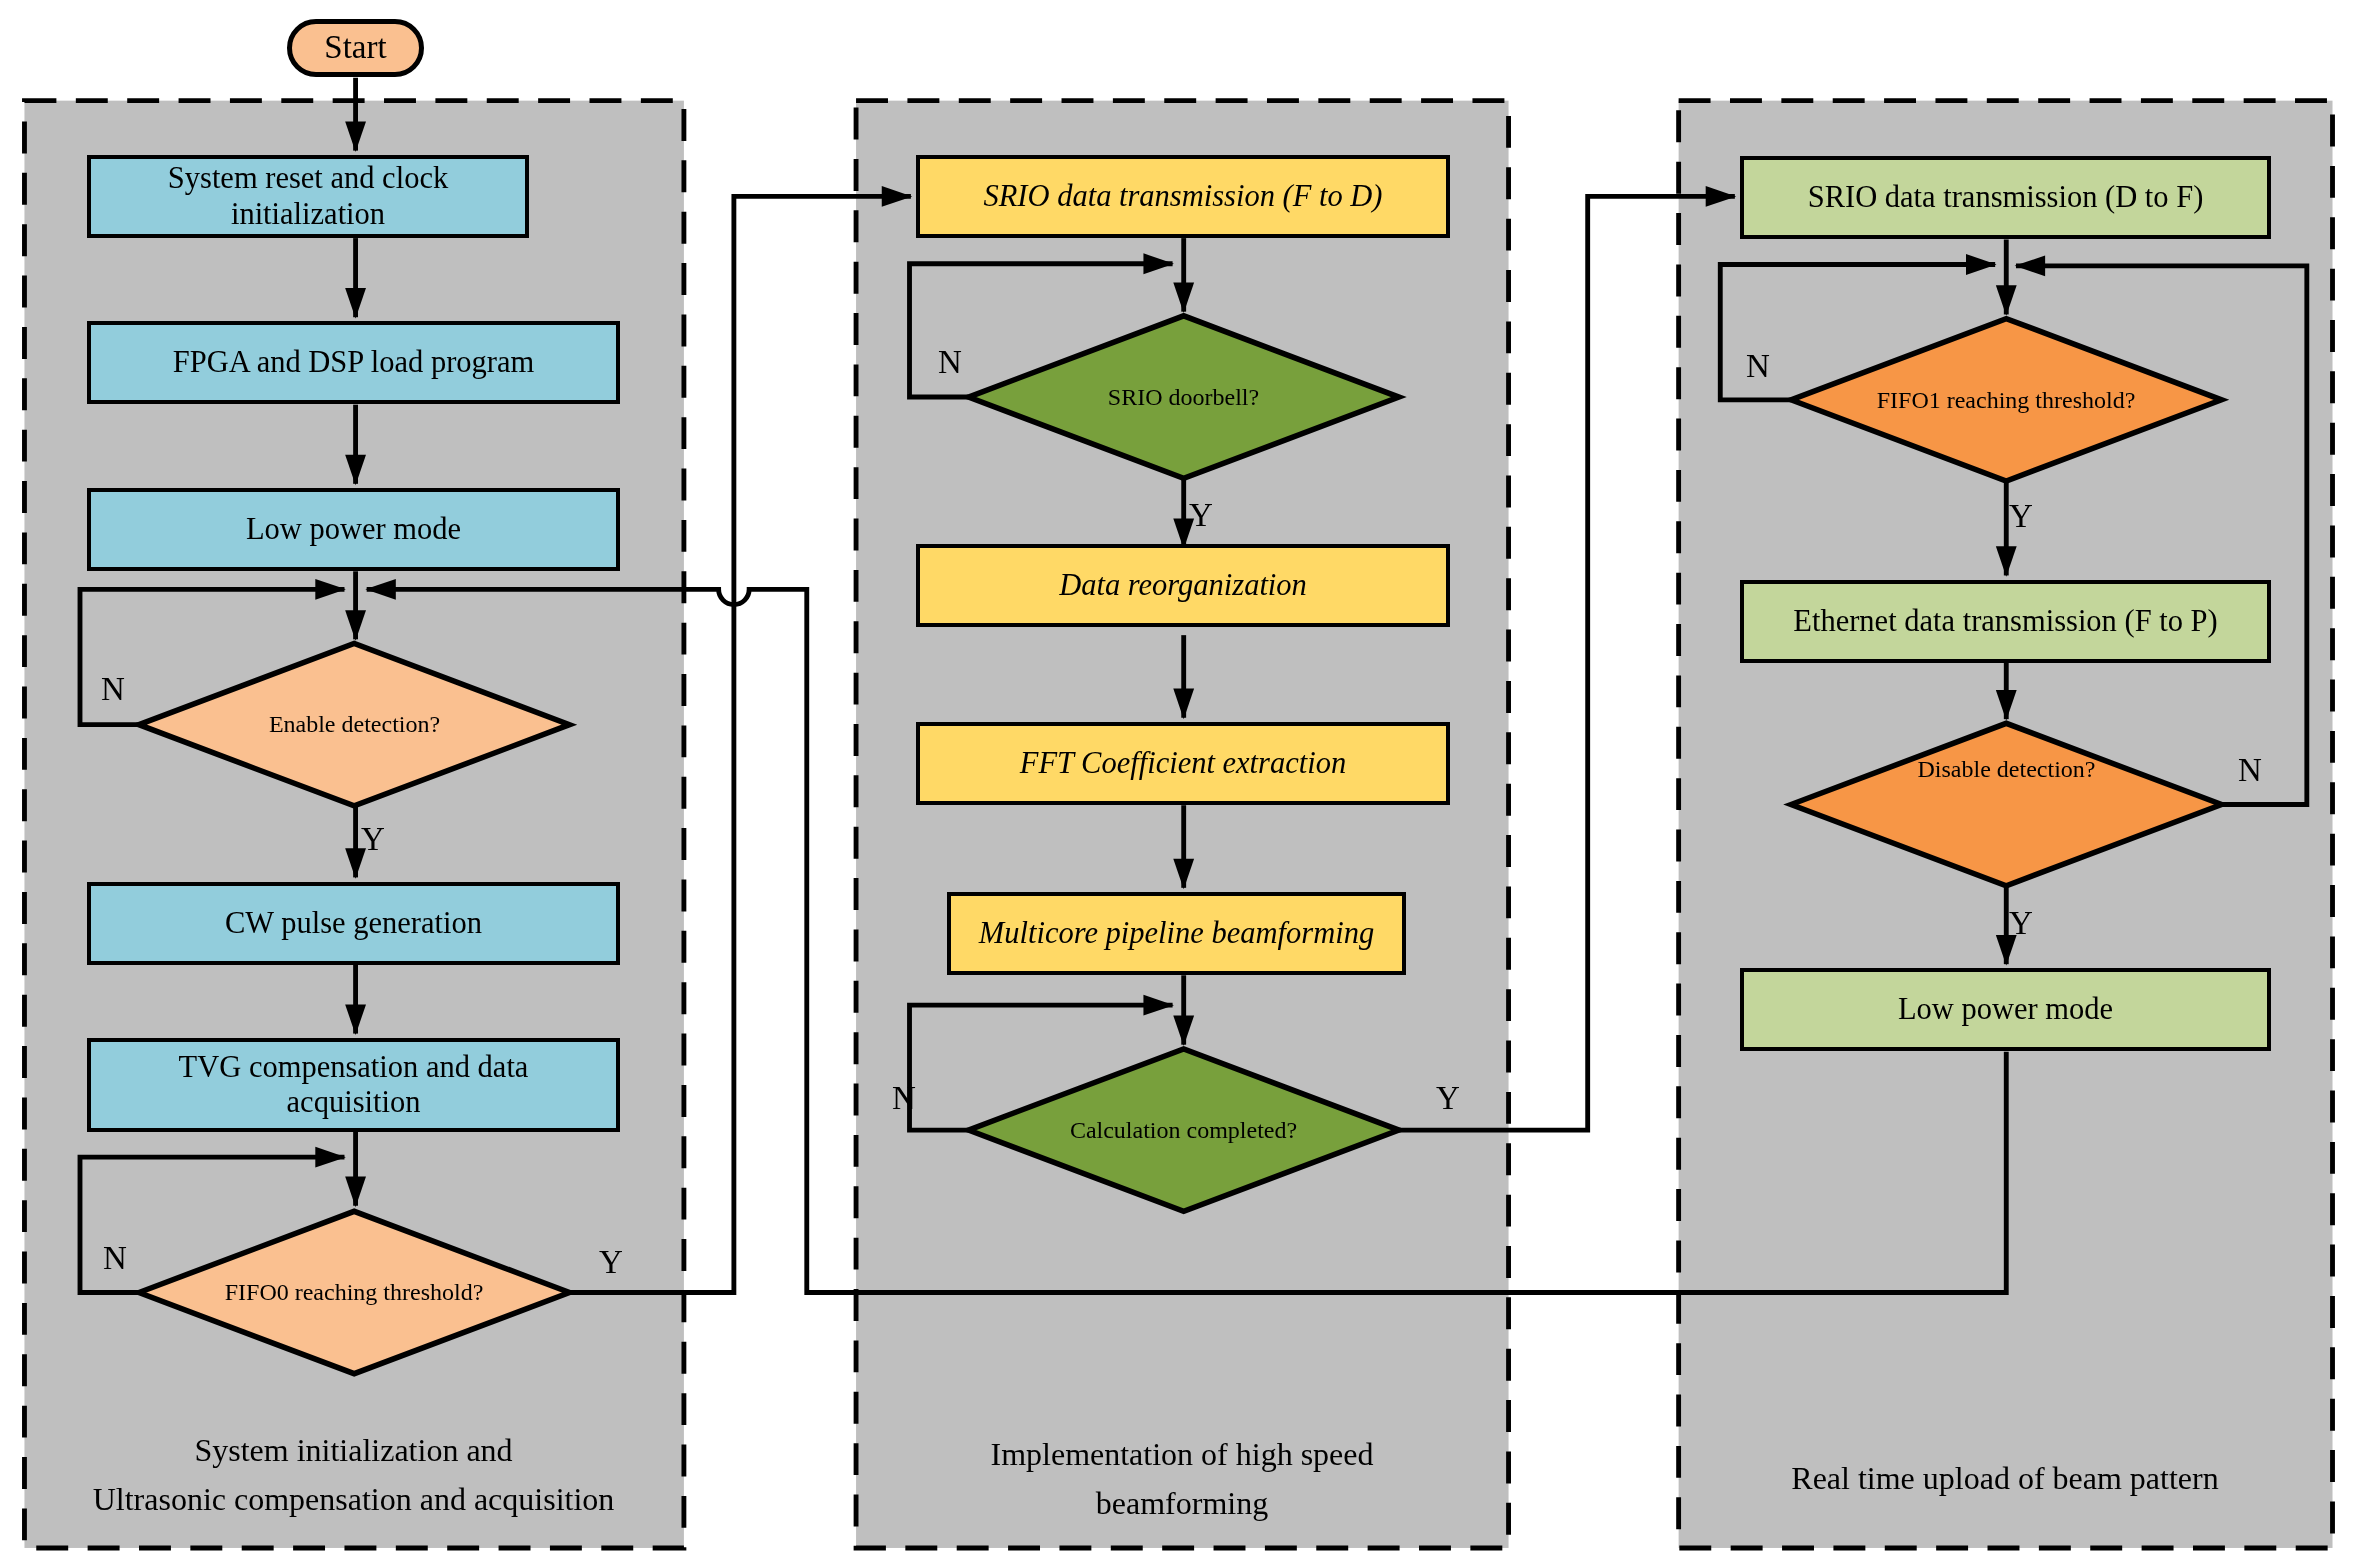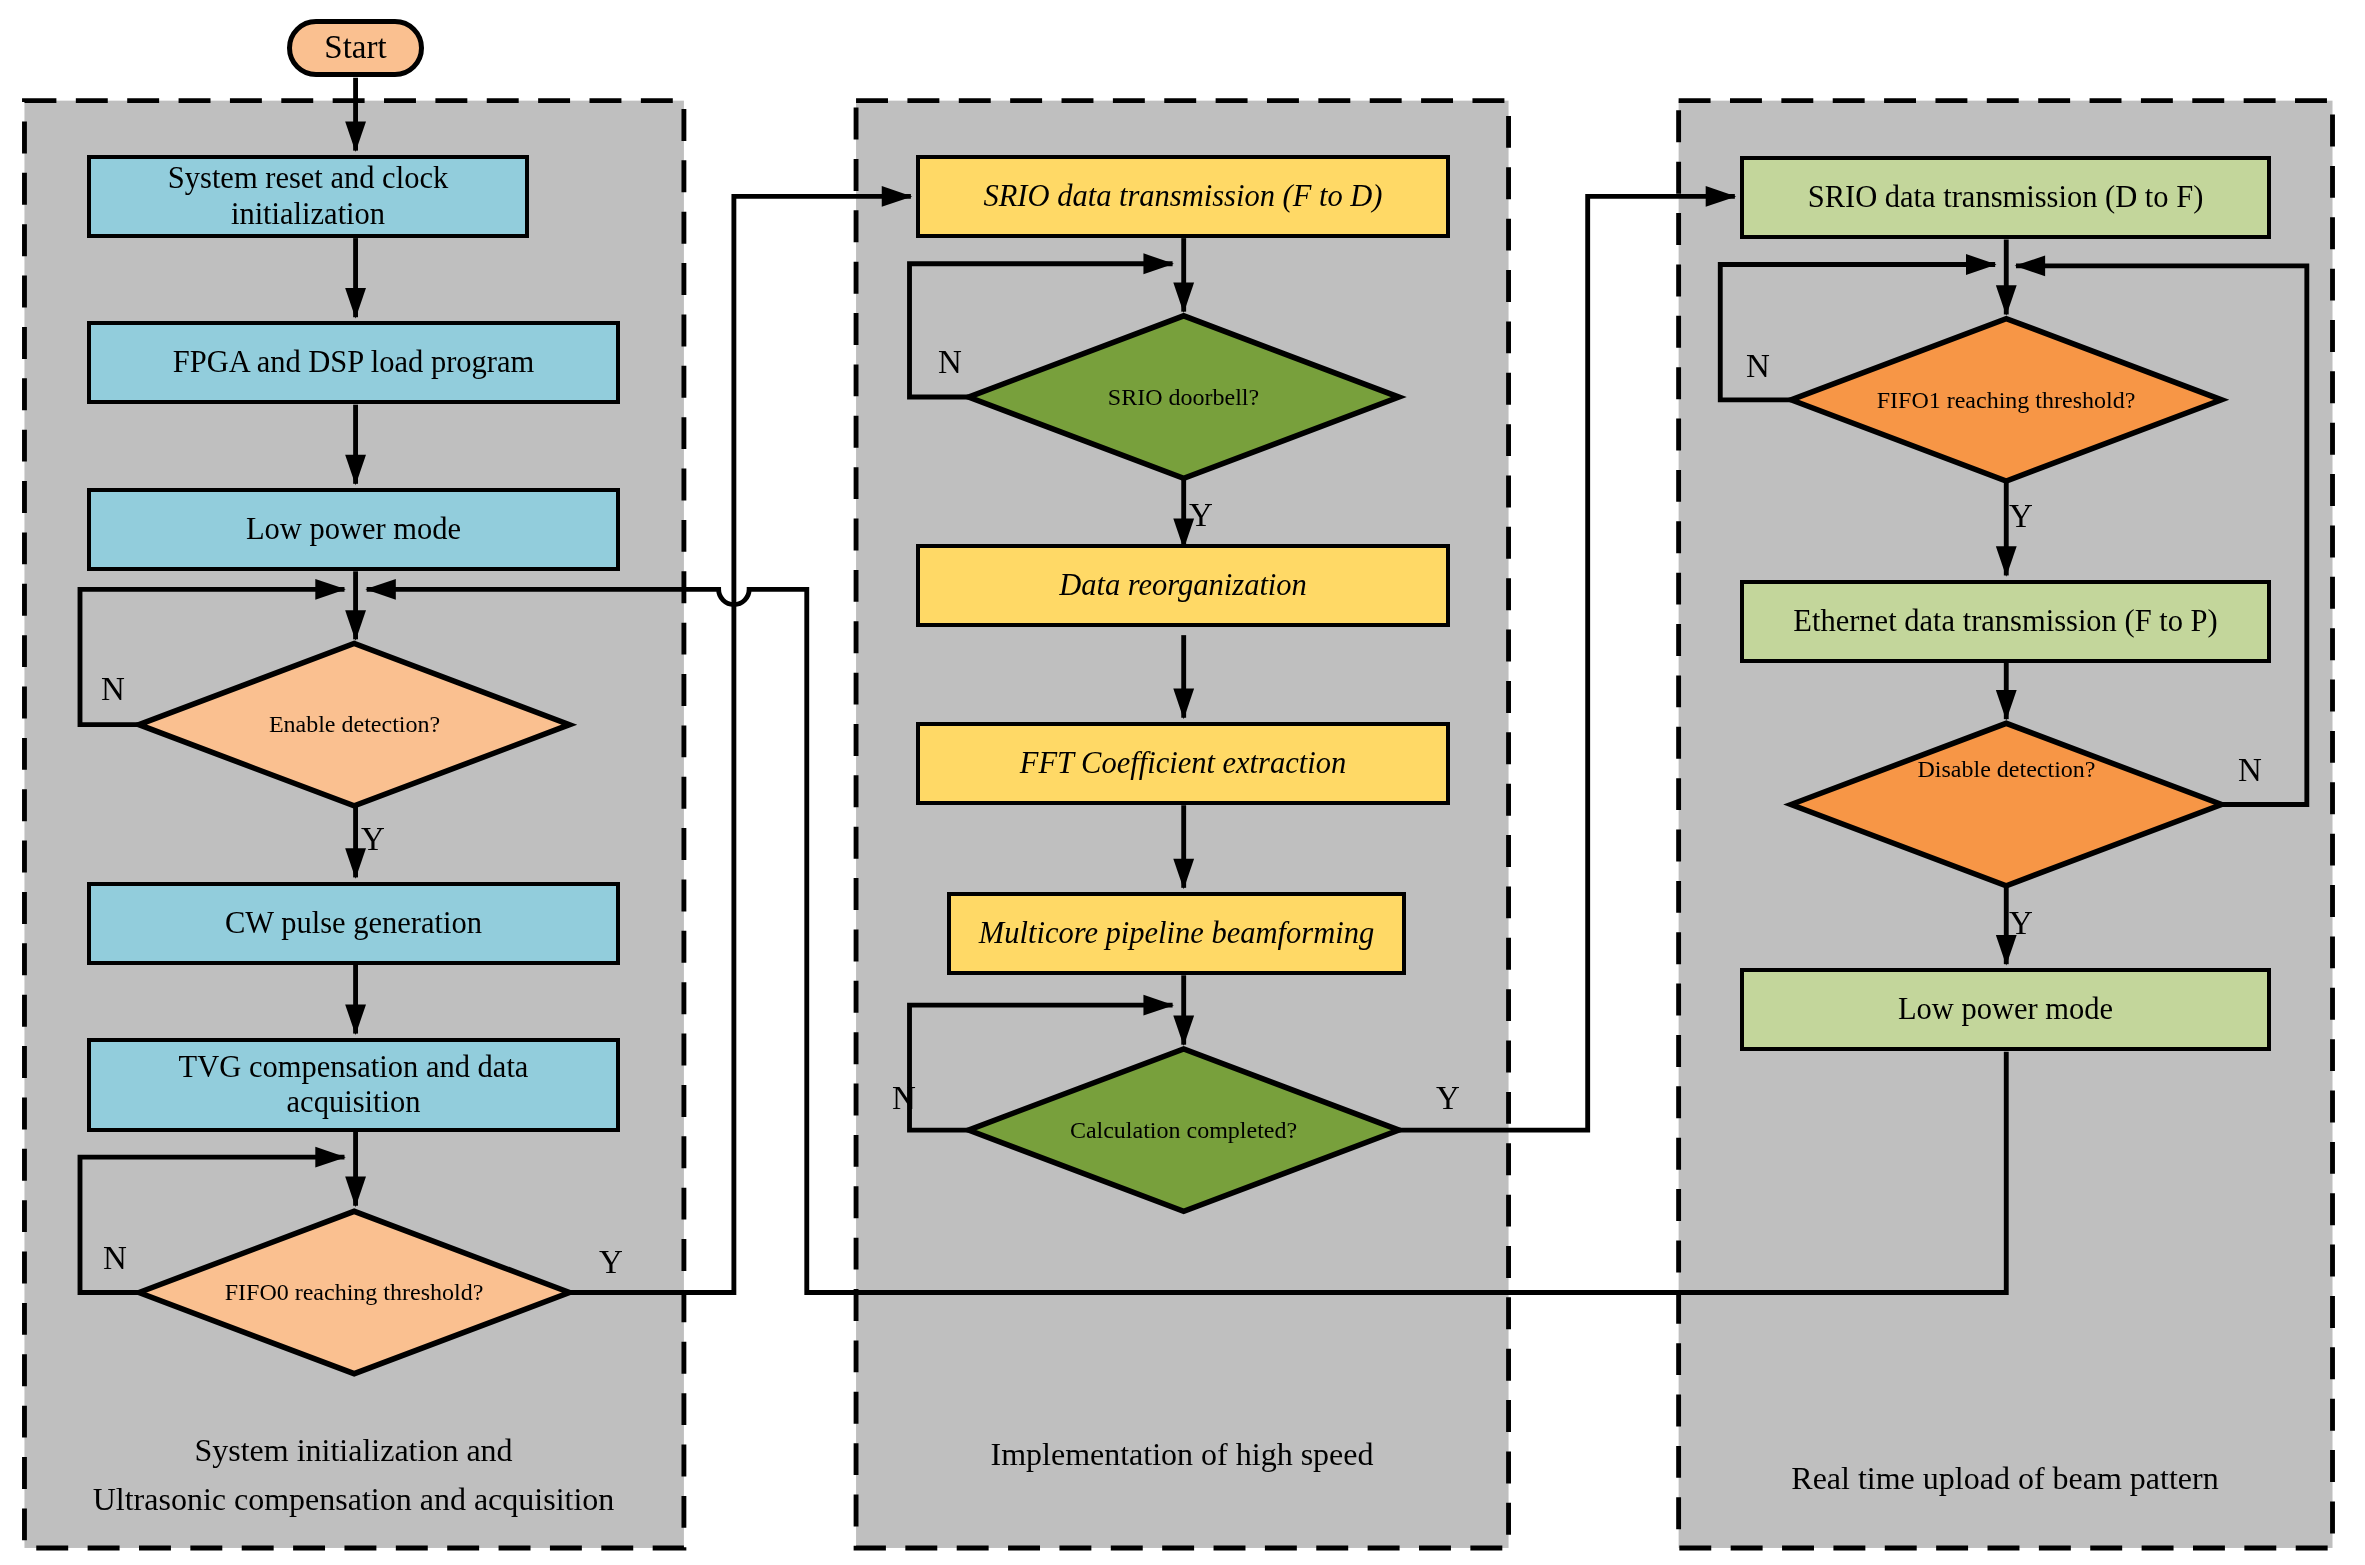--- a/index.html
+++ b/index.html
@@ -137,19 +137,20 @@
   <span class="elabel" style="left:2021px;top:516px;">Y</span>
   <span class="elabel" style="left:2250px;top:770px;">N</span>
   <span class="elabel" style="left:2021px;top:923px;">Y</span>
 
   <div class="caption" style="left:24px;top:1426px;width:659px;">
     <div>System initialization and</div>
     <div>Ultrasonic compensation and acquisition</div>
   </div>
   <div class="caption" style="left:856px;top:1430px;width:652px;">
     <div>Implementation of high speed</div>
+    <div>beamforming</div>
   </div>
   <div class="caption" style="left:1678px;top:1454px;width:654px;">
     <div>Real time upload of beam pattern</div>
   </div>
 
 </div>
 
 
 </body></html>

